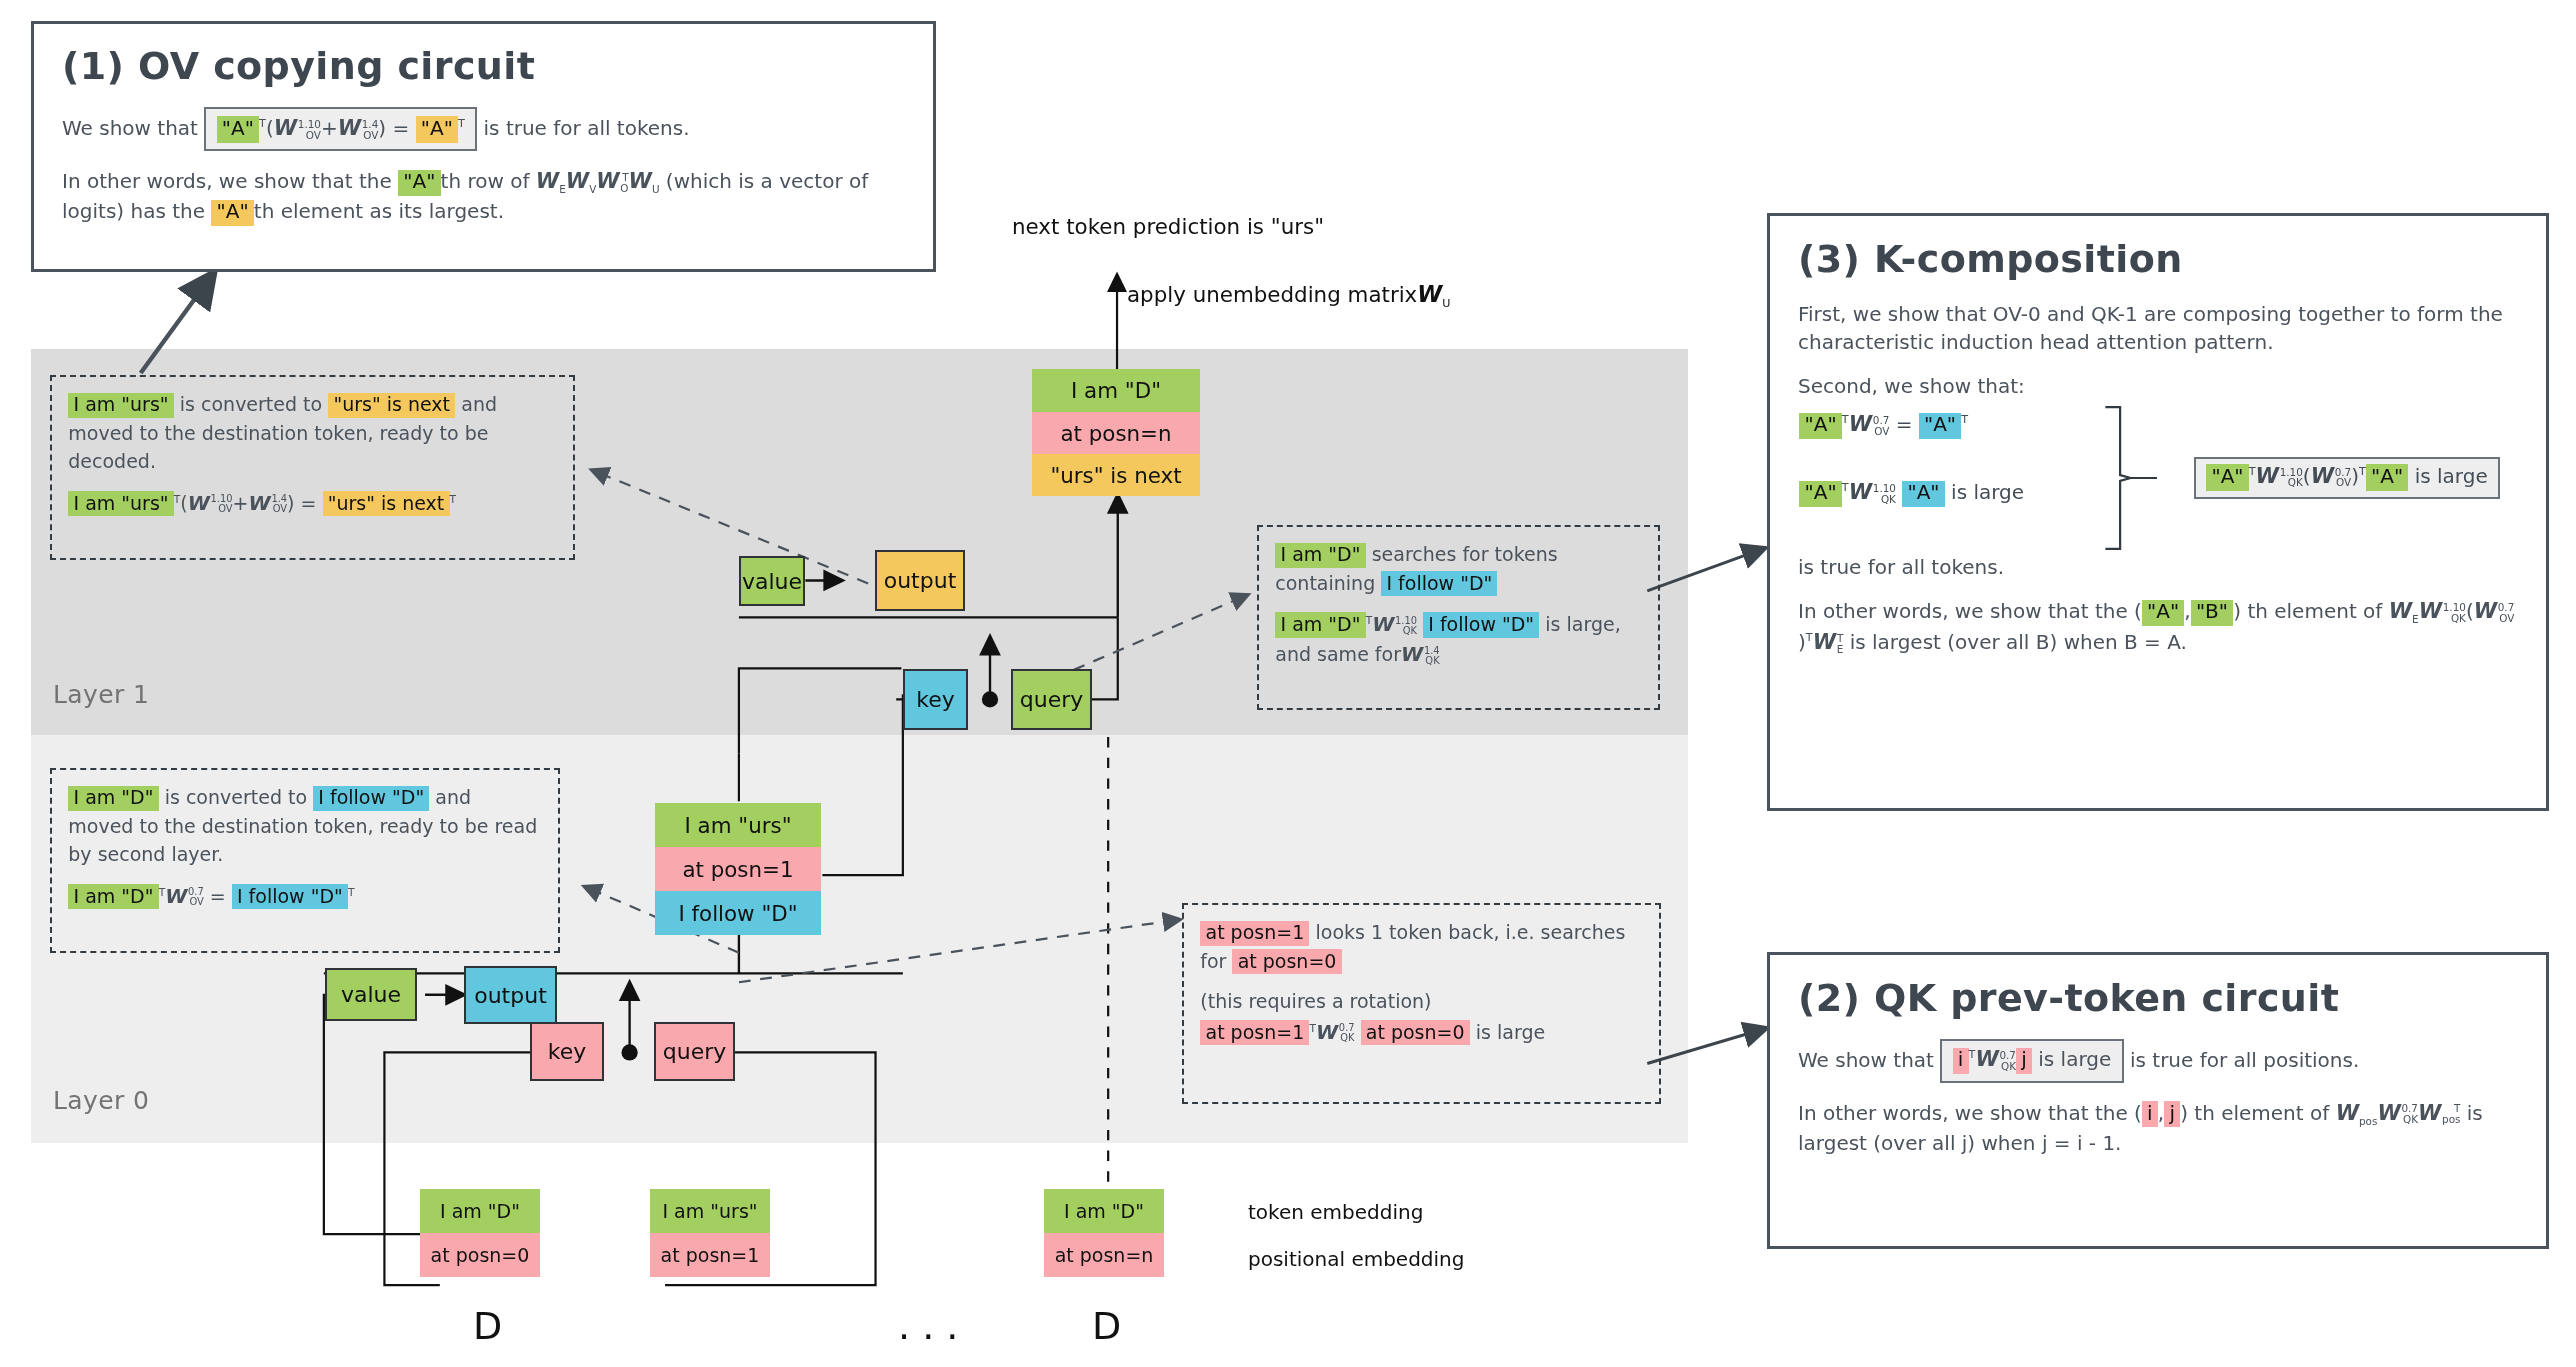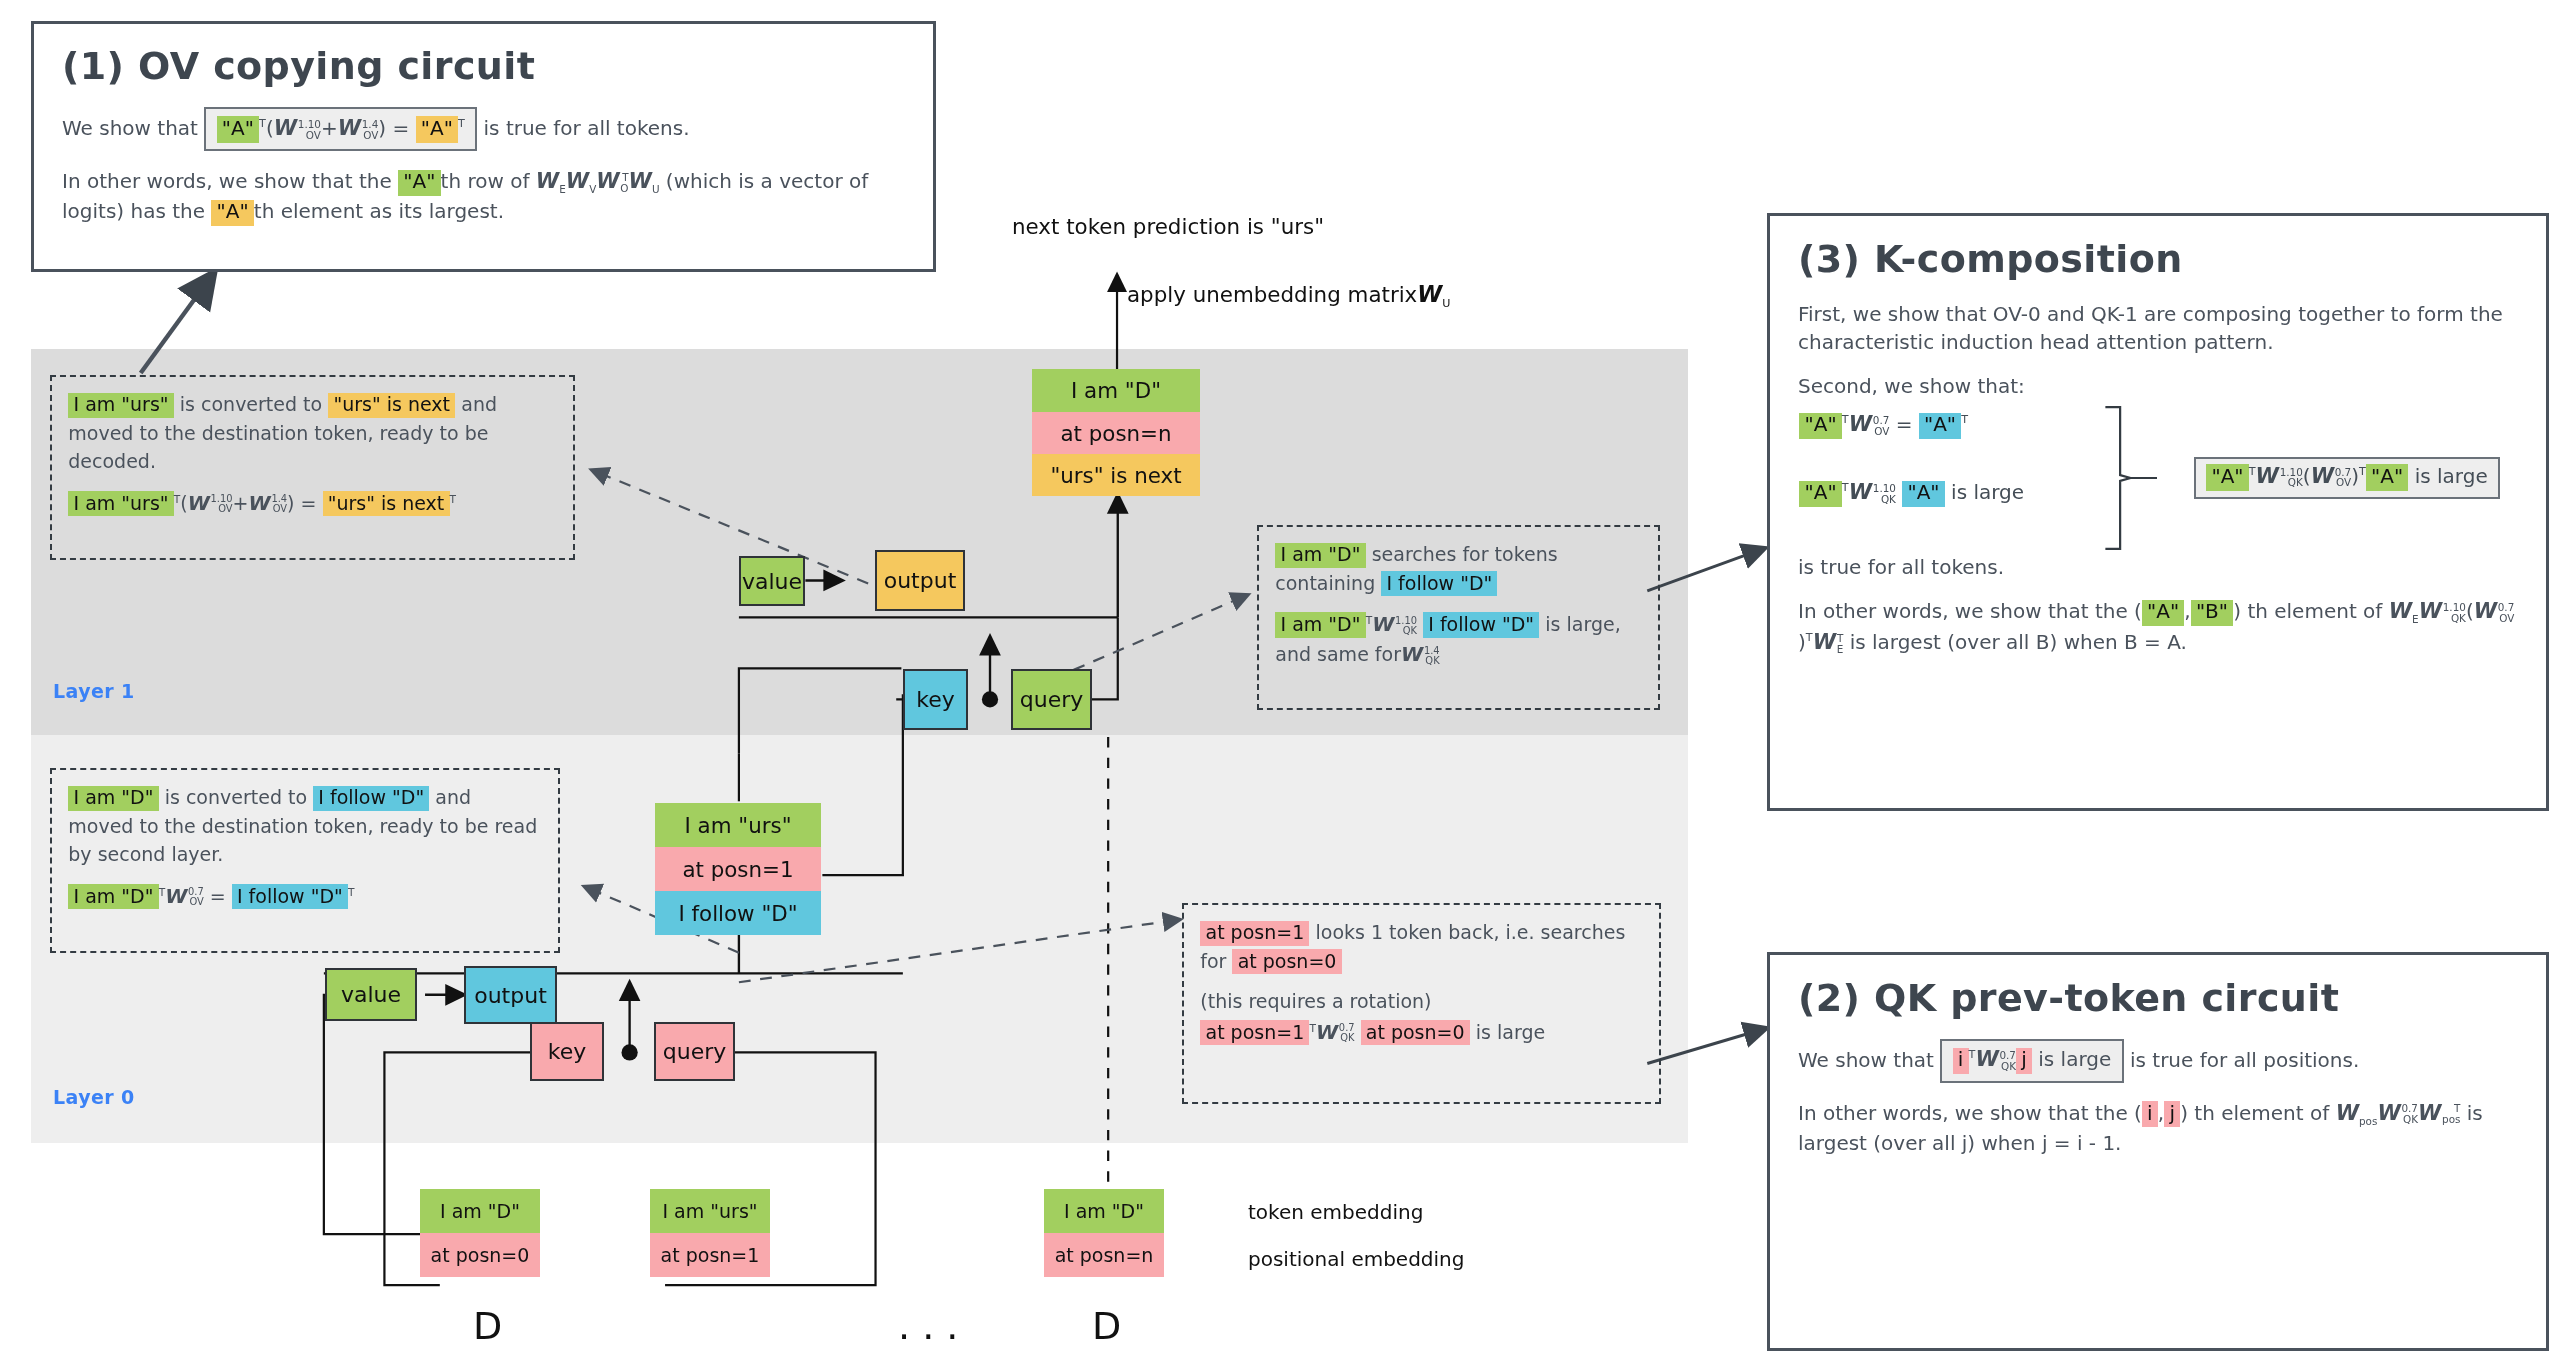--- a/index.html
+++ b/index.html
@@ -14,23 +14,23 @@
     background:#ffffff;
     overflow:hidden;
   }
 
   
   .band{position:absolute;left:31px;width:1657px;}
   .band1{top:349px;height:386px;background:#dcdcdc;}
   .band0{top:735px;height:408px;background:#eeeeee;}
   .layer-label{
     position:absolute;
-    font-size:19px;
-    font-weight:700;
-    color:#3b82f6;
+    font-size:25px;
+    font-weight:400;
+    color:#737373;
     letter-spacing:0.4px;
   }
 
   
   .panel{
     position:absolute;
     background:#fff;
     border:3.7px solid #4a525c;
     box-sizing:border-box;
     padding:16.3px 22px 19px 25px;
@@ -250,21 +250,21 @@
     </div>
 
     <p class="ptext">is true for all tokens.</p>
     <p class="ptext">
       <span>In other words, we show that the (</span><span class="chip g">"A"</span><span>,</span><span class="chip g">"B"</span><span>) th element of</span>
       <span class="mat">W</span><sub class="ss">E</sub><span class="mat">W</span><span class="supsub"><span>1.10</span><span>QK</span></span><span>(</span><span class="mat">W</span><span class="supsub"><span>0.7</span><span>OV</span></span><span>)</span><sup class="tt">T</sup><span class="mat">W</span><span class="supsub"><span>T</span><span>E</span></span>
       <span>is largest (over all B) when B = A.</span>
     </p>
   </div>
 
-  <div class="panel" style="left:1767px;top:952px;width:782px;height:399px;">
+  <div class="panel" style="left:1767px;top:952px;width:782px;height:297px;">
     <div class="panel-title">(2) QK prev-token circuit</div>
     <p class="ptext">
       <span>We show that</span>
       <span class="eqframe"><span class="chip p">i</span><sup class="tt">T</sup><span class="mat">W</span><span class="supsub"><span>0.7</span><span>QK</span></span><span class="chip p">j</span> <span>is large</span></span>
       <span>is true for all positions.</span>
     </p>
     <p class="ptext">
       <span>In other words, we show that the (</span><span class="chip p">i</span><span>,</span><span class="chip p">j</span><span>) th element of</span>
       <span class="mat">W</span><sub class="ss">pos</sub><span class="mat">W</span><span class="supsub"><span>0.7</span><span>QK</span></span><span class="mat">W</span><span class="supsub"><span>T</span><span>pos</span></span>
       <span>is largest (over all j) when j = i - 1.</span>

